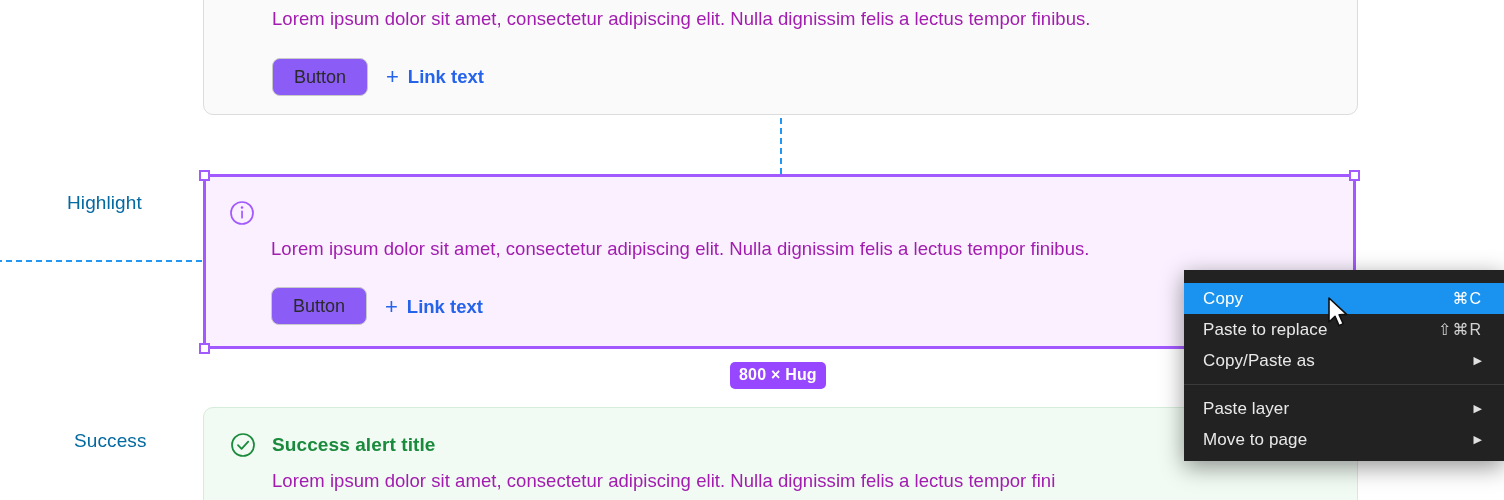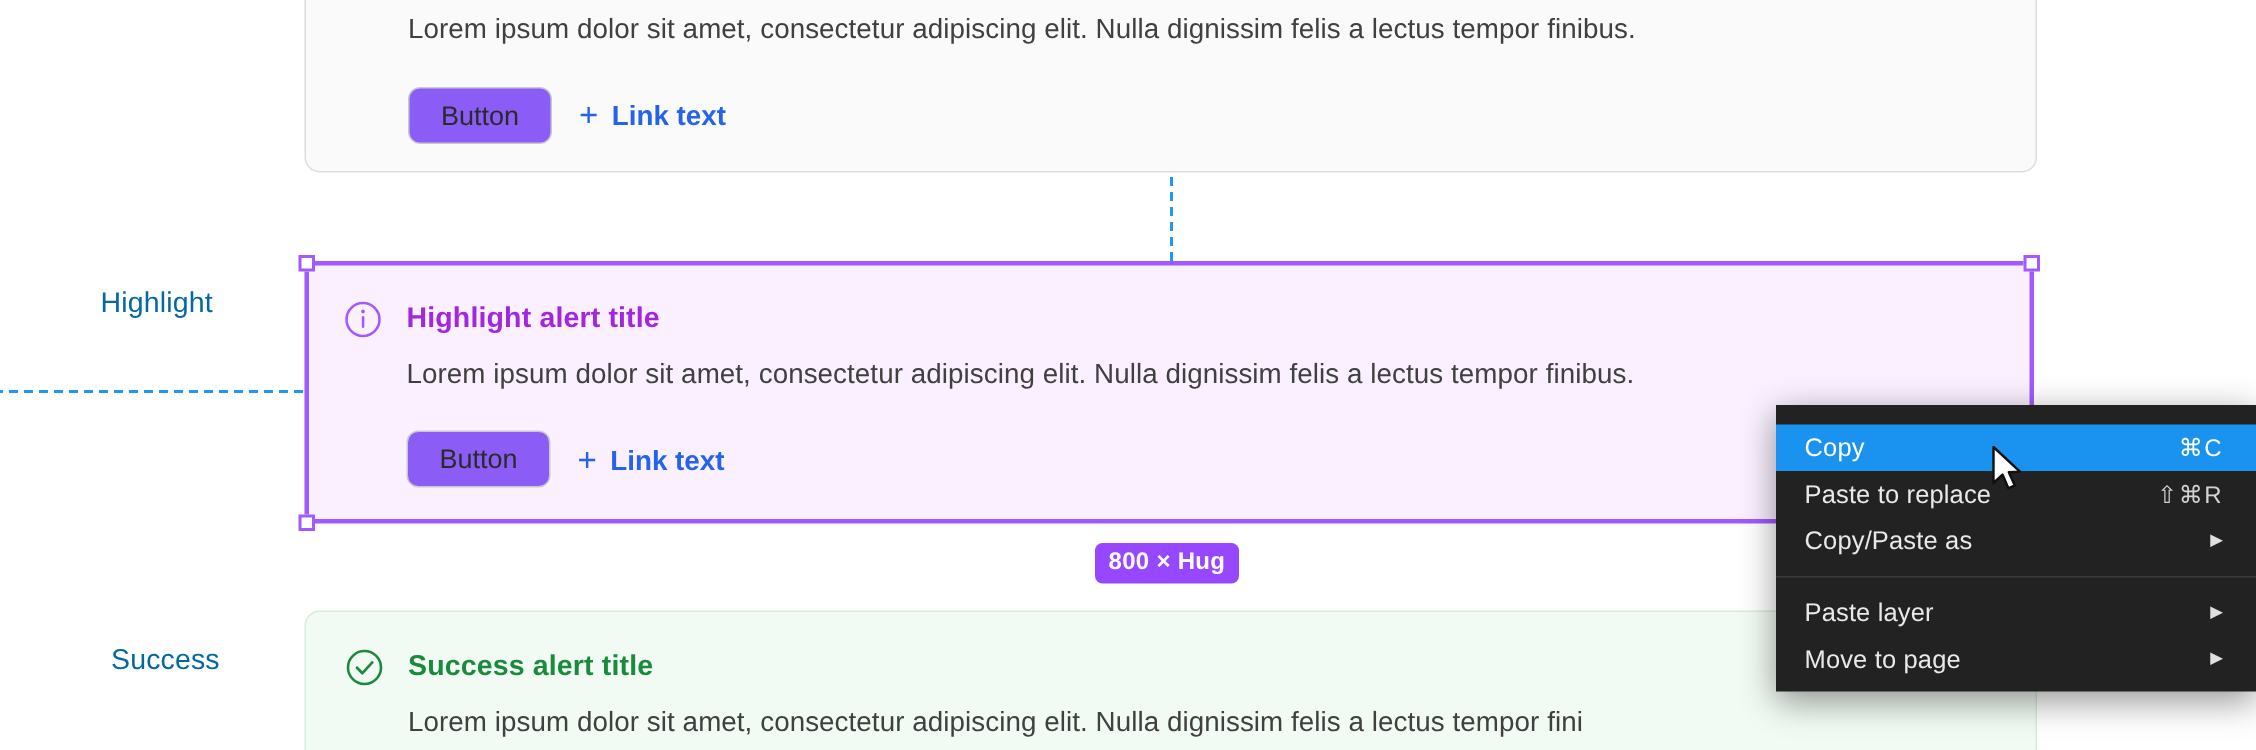--- a/index.html
+++ b/index.html
@@ -73,21 +73,21 @@
     font-weight: bold;
     white-space: nowrap;
     letter-spacing: .1px;
   }
   .alert-title.purple { color: #a226e0; }
   .alert-title.green  { color: #1a8a3c; }
 
   .alert-body {
     position: absolute;
     font-size: 18.5px;
-    color: #404040;
+    color: #a21caf;
     white-space: nowrap;
     letter-spacing: .05px;
   }
 
   .btn {
     position: absolute;
     box-sizing: border-box;
     width: 96px;
     height: 38px;
     background: #8b5cf6;
@@ -223,21 +223,20 @@
   <div class="alert alert-highlight" style="left:203px; top:176px; width:1153px; height:172px; border-radius:0;">
 
     <span class="alert-icon" style="left:26px; top:24px;">
       <svg width="26" height="26" viewBox="0 0 26 26">
         <circle cx="13" cy="13" r="11" fill="none" stroke="#a259ff" stroke-width="1.7"></circle>
         <circle cx="13" cy="7.6" r="1.25" fill="#a259ff"></circle>
         <rect x="12.2" y="10.6" width="1.7" height="8" rx=".85" fill="#a259ff"></rect>
       </svg>
     </span>
 
-    <div class="alert-title purple" style="left:68px; top:26px;">Highlight alert title</div>
 
     <div class="alert-body" style="left:68px; top:62px;">Lorem ipsum dolor sit amet, consectetur adipiscing elit. Nulla dignissim felis a lectus tempor finibus.</div>
 
     <button class="btn" style="left:68px; top:111px;">Button</button>
 
     <div class="link-row" style="left:182px; top:120px;">
       <span class="plus-glyph">+</span>
       <span>Link text</span>
     </div>
   </div>

